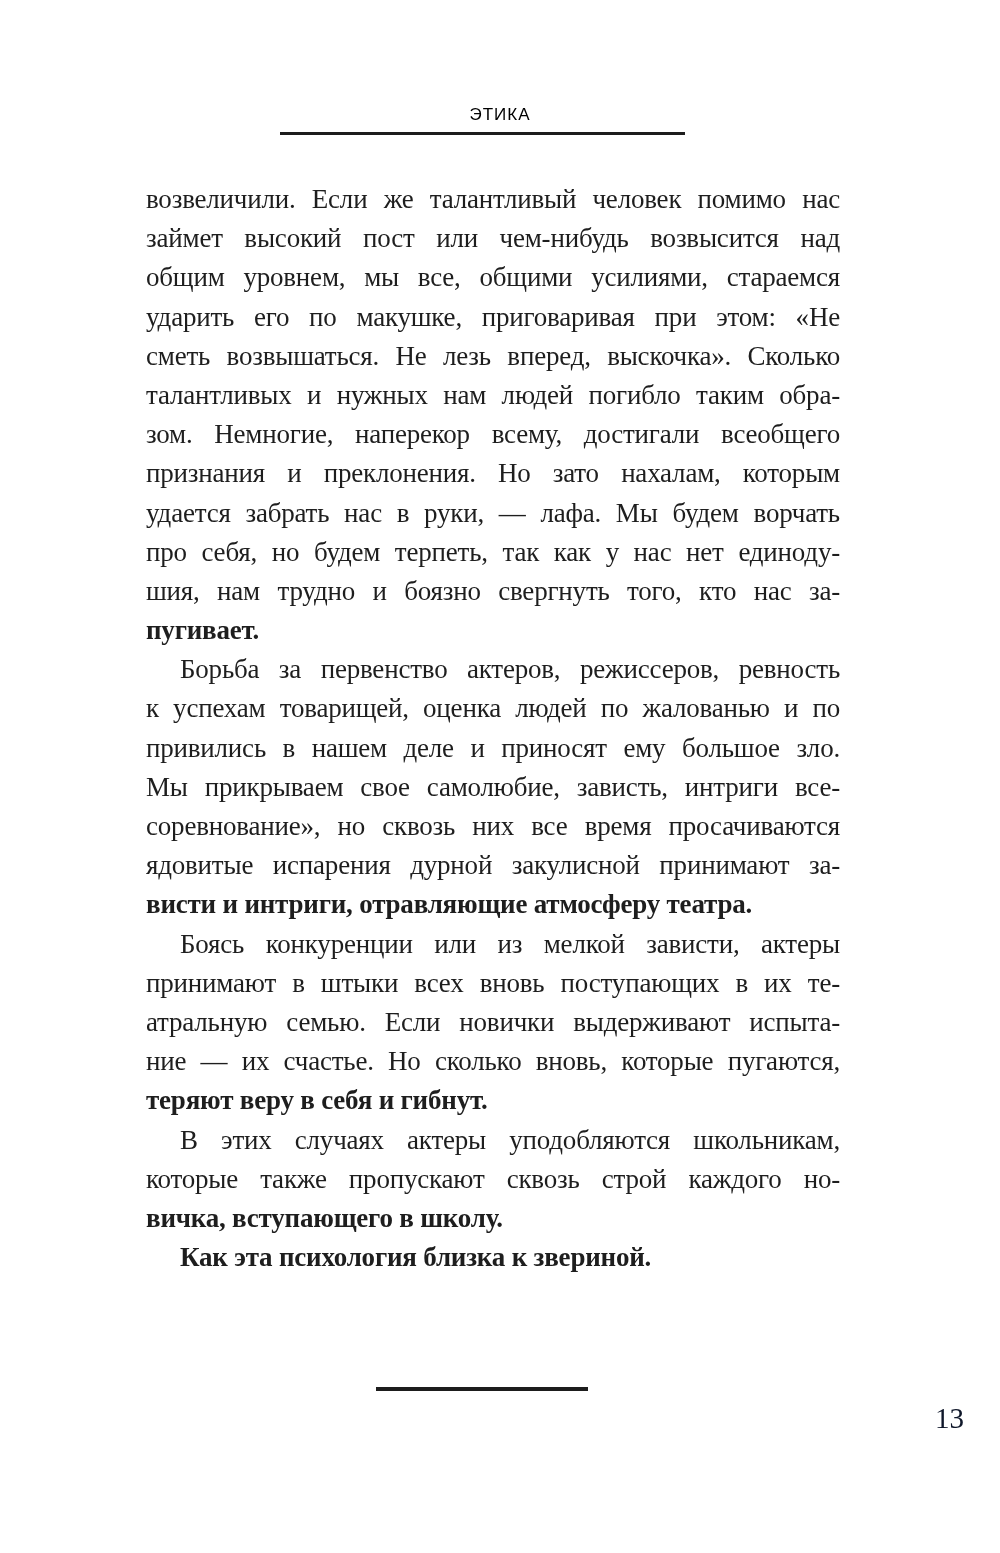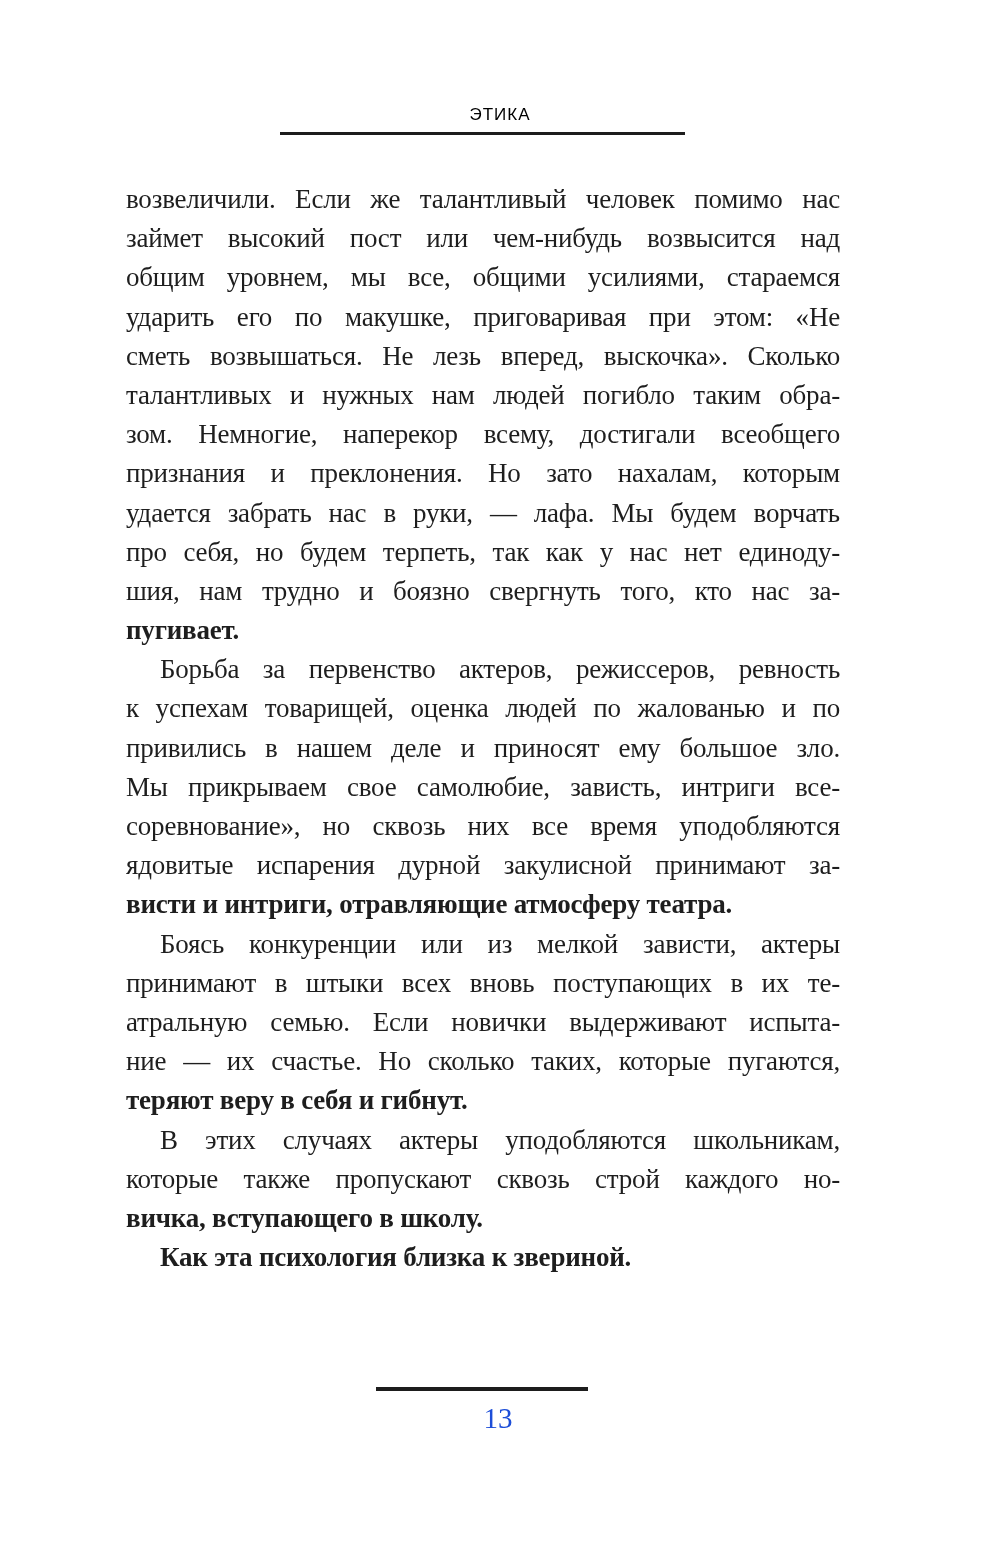--- a/index.html
+++ b/index.html
@@ -10,29 +10,29 @@
     color:#000000;
   }
   .header-rule {
     position:absolute; left:280px; width:405px; top:132px; height:3px; background:#1d1d1d;
   }
   .body-text {
     position:absolute; left:126px; width:714px; top:180px;
     font-family:"Liberation Serif", serif; font-size:27px; line-height:39.2px;
     color:#1e1e1e; letter-spacing:-0.2px;
   }
-  .line { display:block; white-space:nowrap; text-align:justify; text-align-last:justify; height:39.2px; overflow:visible; }
+  .line { display:block; white-space:nowrap; text-align:justify; text-align-last:justify; height:39.2px; overflow:visible;margin-left:20px; }
   .line.last { text-align-last:left;font-weight:bold; }
   .line.indent { padding-left:34px; }
   .footer-rule {
     position:absolute; left:376px; width:212px; top:1387px; height:4px; background:#1d1d1d;
   }
   .page-number {
-    position:absolute; left:16px; width:964px; top:1402px; text-align:center;
-    font-family:"Liberation Serif", serif; font-size:29px; color:#1d4ed8;
+    position:absolute; left:0; width:964px; top:1402px; text-align:right;
+    font-family:"Liberation Serif", serif; font-size:29px; color:#0f172a;
   }
 </style>
 </head>
 <body>
 
 <div class="header-title">ЭТИКА</div>
 <div class="header-rule"></div>
 
 <div class="body-text">
 
@@ -49,30 +49,30 @@
     <span class="line">про себя, но будем терпеть, так как у нас нет единоду-</span>
     <span class="line">шия, нам трудно и боязно свергнуть того, кто нас за-</span>
     <span class="line last">пугивает.</span>
   </div>
 
   <div>
     <span class="line indent">Борьба за первенство актеров, режиссеров, ревность</span>
     <span class="line">к успехам товарищей, оценка людей по жалованью и по</span>
     <span class="line">привились в нашем деле и приносят ему большое зло.</span>
     <span class="line">Мы прикрываем свое самолюбие, зависть, интриги все-</span>
-    <span class="line">соревнование», но сквозь них все время уподобляются</span>
+    <span class="line">соревнование», но сквозь них все время просачиваются</span>
     <span class="line">ядовитые испарения дурной закулисной принимают за-</span>
     <span class="line last">висти и интриги, отравляющие атмосферу театра.</span>
   </div>
 
   <div>
     <span class="line indent">Боясь конкуренции или из мелкой зависти, актеры</span>
     <span class="line">принимают в штыки всех вновь поступающих в их те-</span>
     <span class="line">атральную семью. Если новички выдерживают испыта-</span>
-    <span class="line">ние — их счастье. Но сколько таких, которые пугаются,</span>
+    <span class="line">ние — их счастье. Но сколько вновь, которые пугаются,</span>
     <span class="line last">теряют веру в себя и гибнут.</span>
   </div>
 
   <div>
     <span class="line indent">В этих случаях актеры уподобляются школьникам,</span>
     <span class="line">которые также пропускают сквозь строй каждого но-</span>
     <span class="line last">вичка, вступающего в школу.</span>
   </div>
 
   <div>

